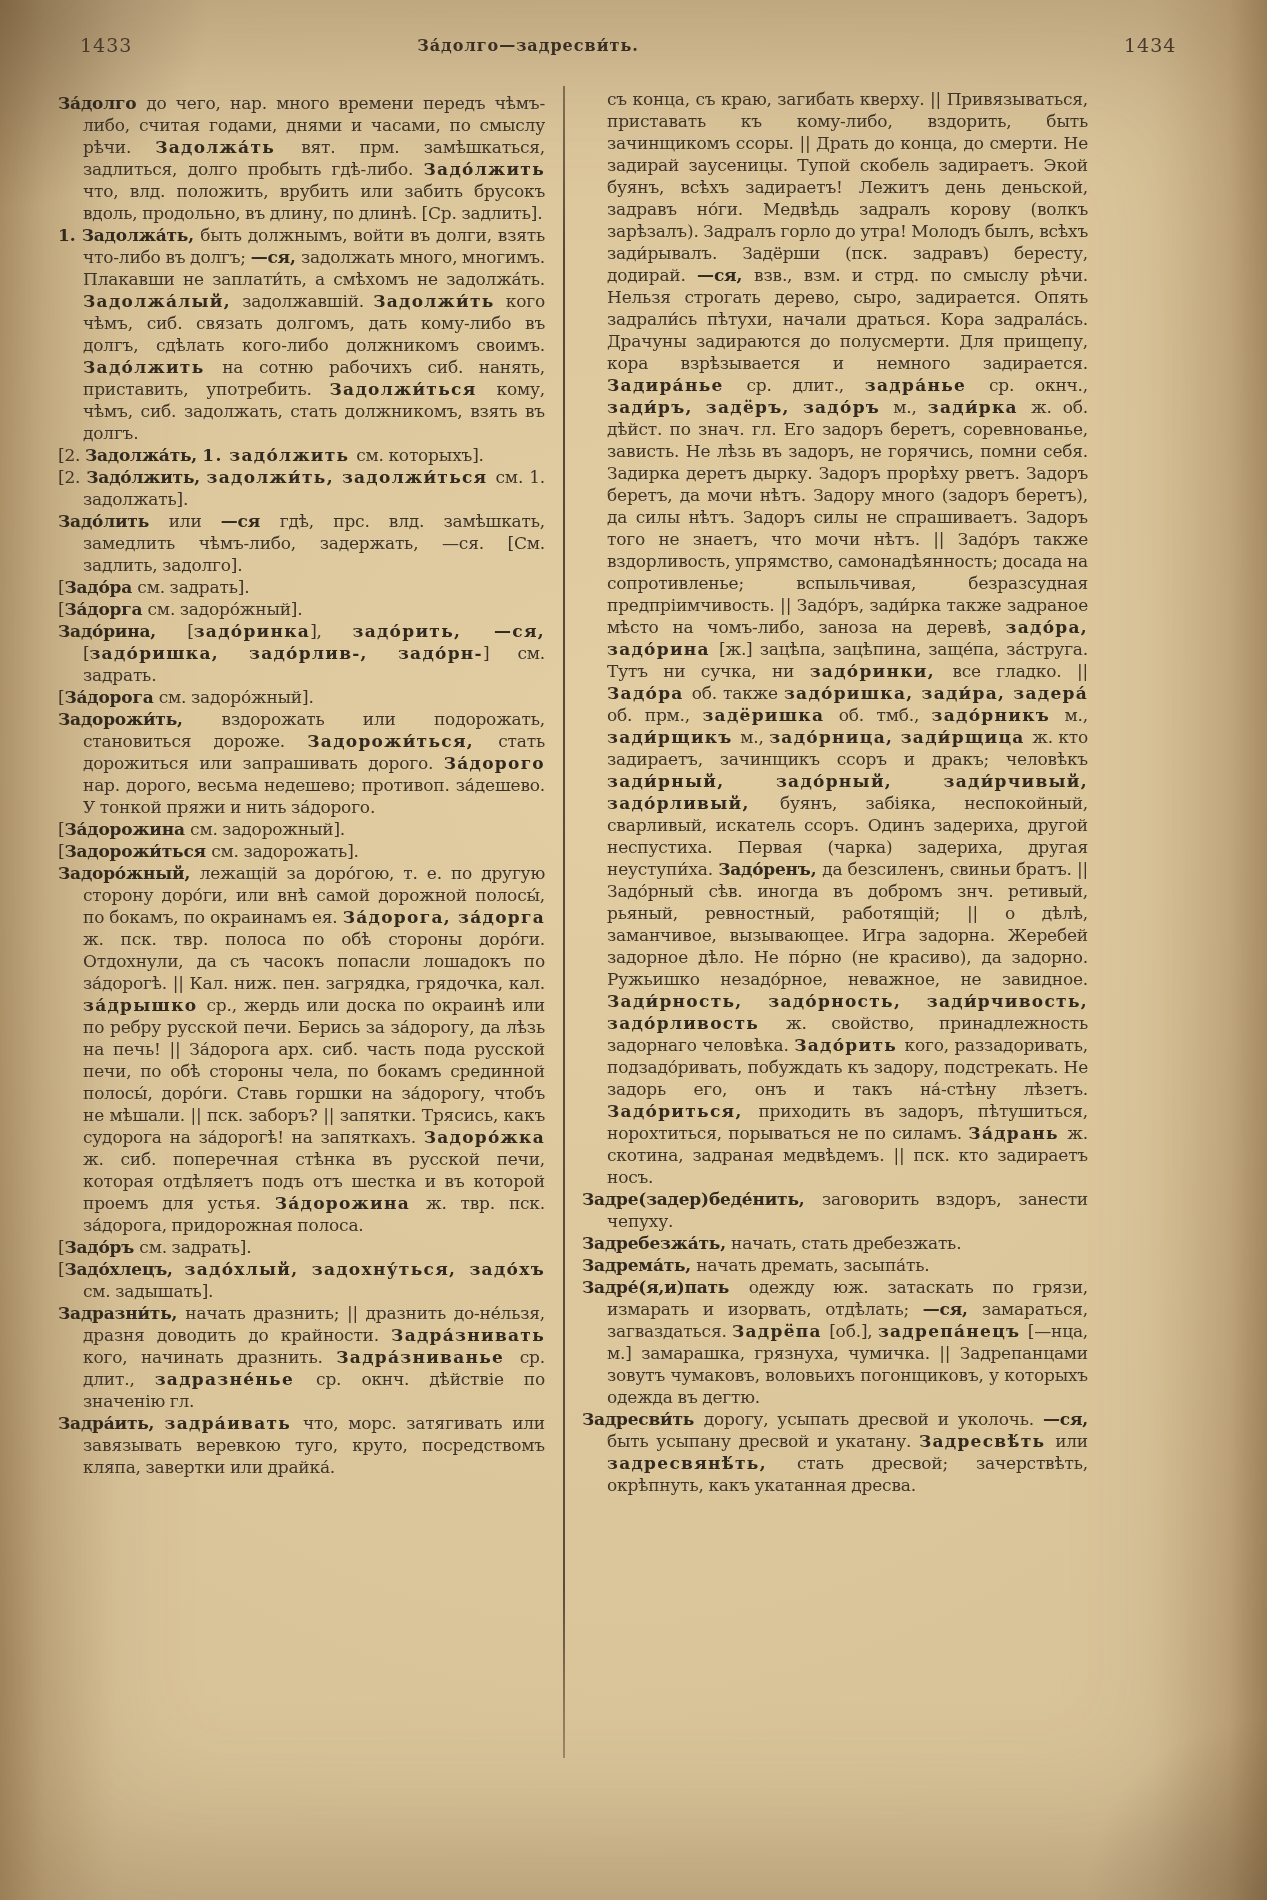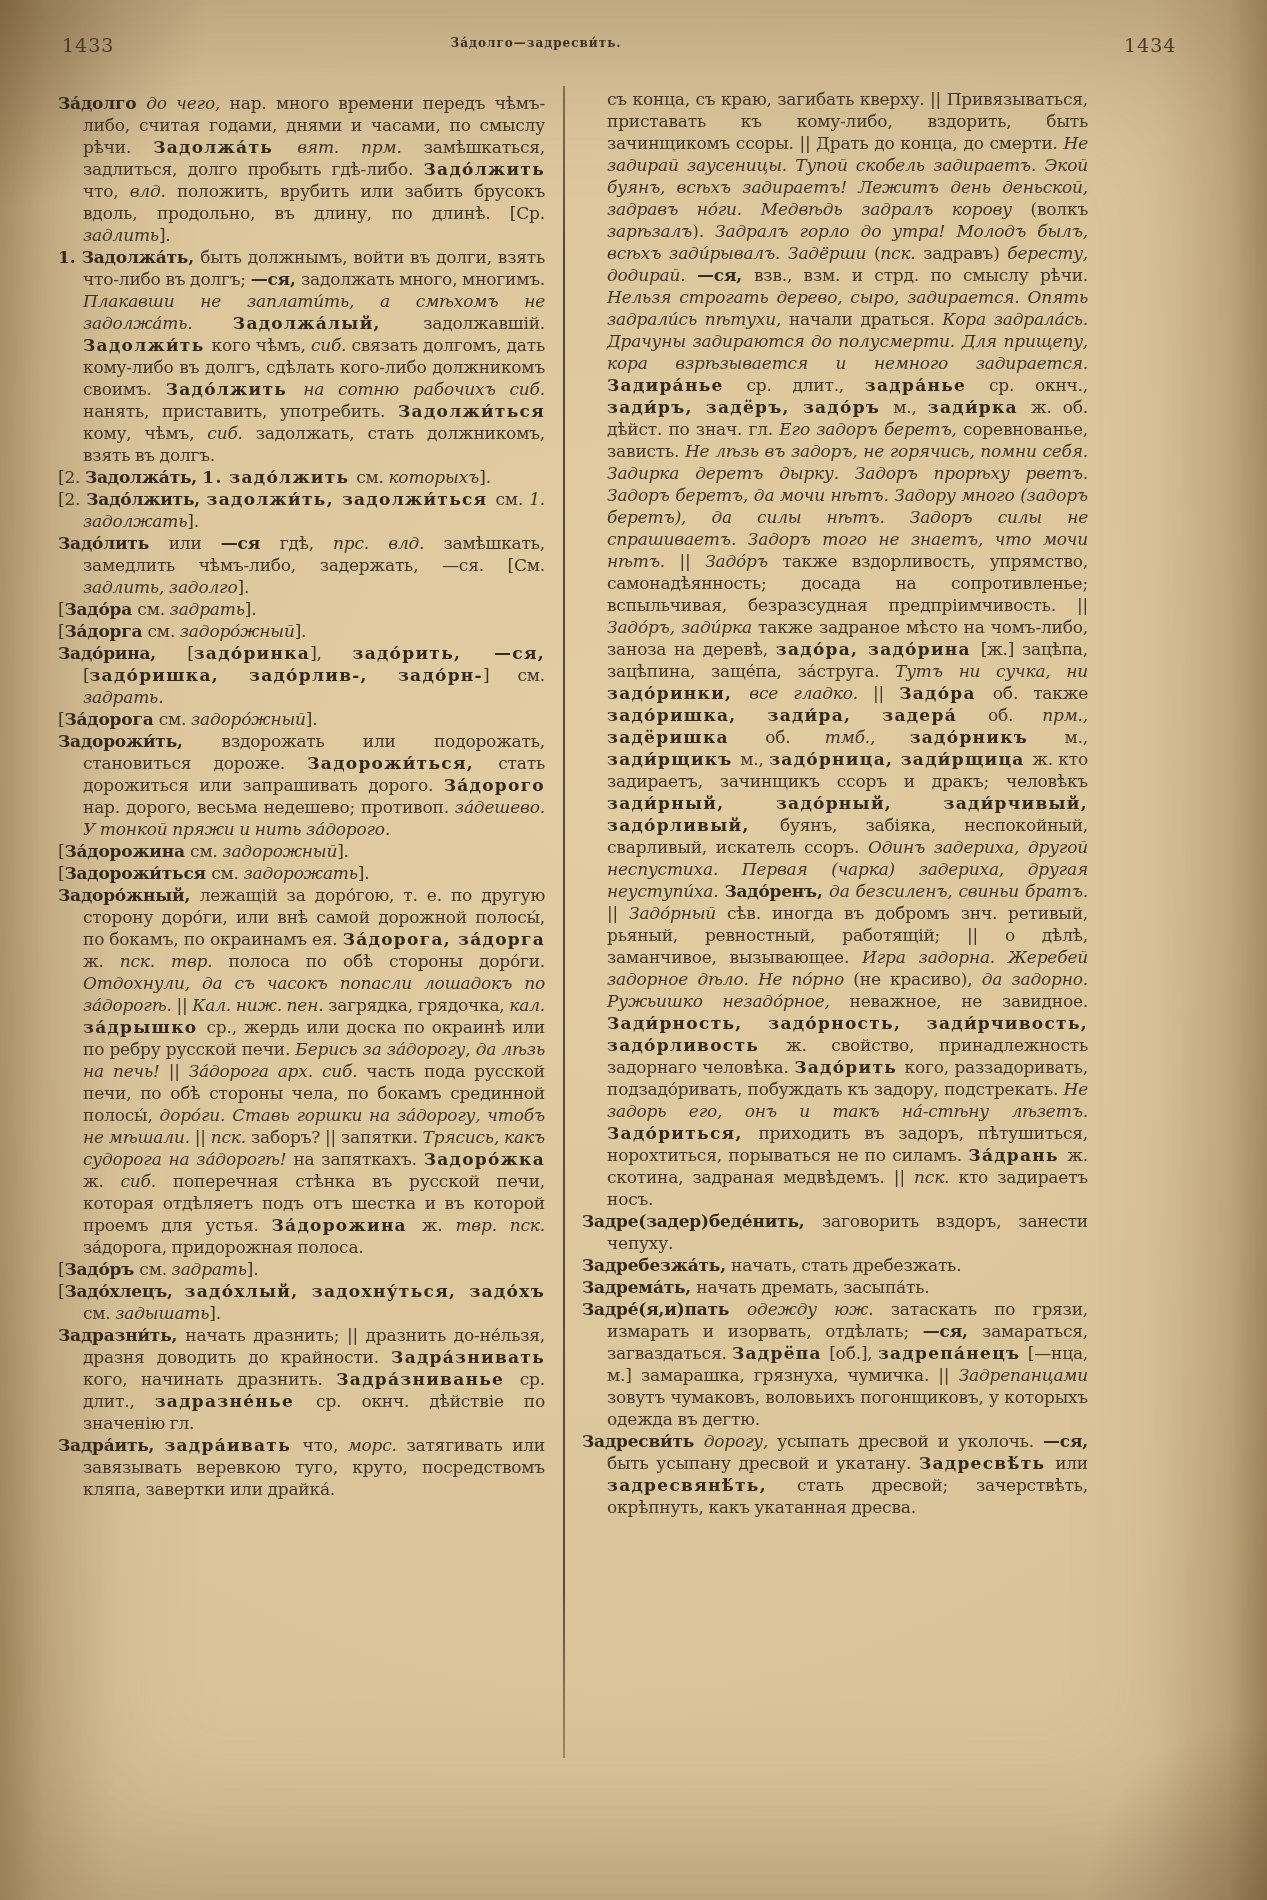--- a/index.html
+++ b/index.html
@@ -15,45 +15,45 @@
       radial-gradient(ellipse 130% 95% at 48% 40%, rgba(228,206,164,.85), rgba(228,206,164,0) 62%),
       linear-gradient(90deg,#b2976b 0,#ccb387 3.5%,#d8c298 9%,#d8c298 91%,#ccb286 97%,#ad9166 100%),
       #d6c096;
     box-shadow:inset 0 0 150px 40px rgba(96,70,40,.33);
     color:#3e3429;
   }
   .pagenum{
     position:absolute;top:34px;
     font-size:19px;letter-spacing:1px;color:#48392a;
   }
-  .pagenum.left{left:62px;}
+  .pagenum.left{left:80px;}
   .pagenum.right{left:1124px;}
   .running{
-    position:absolute;top:36px;left:276px;width:520px;
-    text-align:center;font-weight:700;font-size:12px;
+    position:absolute;top:36px;left:268px;width:520px;
+    text-align:center;font-weight:700;font-size:16px;
     letter-spacing:1px;color:#3a2f23;
   }
   .divider{
     position:absolute;left:563px;top:86px;width:2px;height:1672px;
     background:linear-gradient(180deg,rgba(62,48,32,.55),rgba(62,48,32,.85) 10%,rgba(62,48,32,.8) 90%,rgba(62,48,32,.4));
   }
   .col{
     position:absolute;
     text-align:justify;
     font-size:17px;line-height:22px;
     word-spacing:-0.5px;letter-spacing:-0.2px;
     overflow:hidden;
   }
   .colL{left:58px;top:92px;width:487px;height:1700px;}
   .colR{left:582px;top:88px;width:506px;height:1700px;}
   .entry{margin:0;padding-left:25px;text-indent:-25px;}
   .entry.cont{text-indent:0;}
   .b{font-weight:700;color:#332a1f;}
   .sb{font-weight:700;letter-spacing:1.3px;color:#332a1f;}
-  .i{font-style:italic;}
+  .i{}
 </style>
 </head>
 <body>
 
 <div class="page">
   <span class="pagenum left">1433</span>
   <div class="running">За́долго—задресви́ть.</div>
   <span class="pagenum right">1434</span>
   <div class="divider"></div>
   <div class="col colL">

